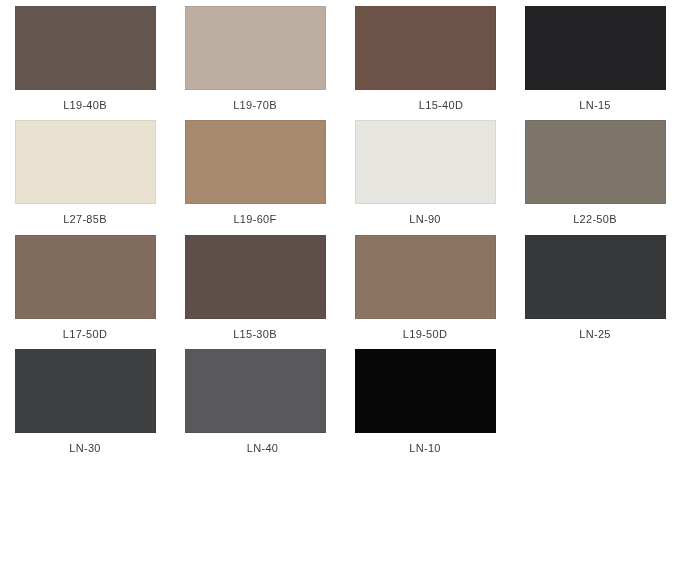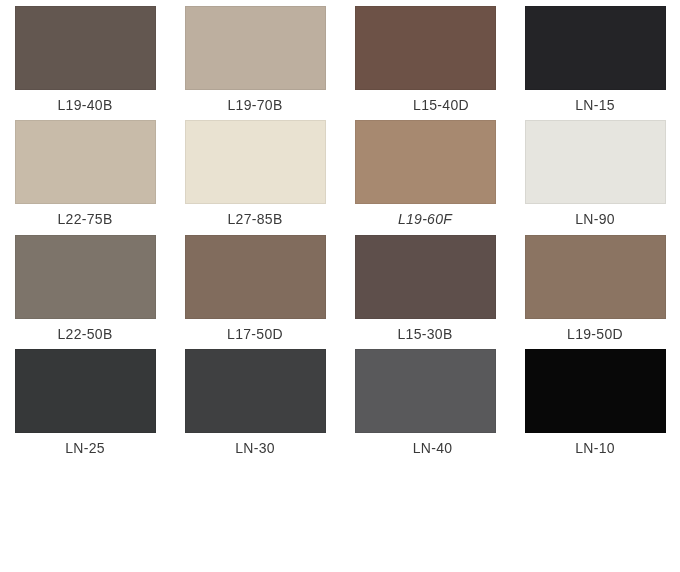--- a/index.html
+++ b/index.html
@@ -37,21 +37,21 @@
   .swatch-chip {
     width: 141px;
     height: 84px;
     box-sizing: border-box;
     border: 1px solid rgba(0, 0, 0, 0.06);
     flex: 0 0 auto;
   }
 
   .swatch-label {
     margin-top: 9px;
-    font-size: 14px;
+    font-size: 11px;
     line-height: 12px;
     color: #3a3a3a;
     letter-spacing: 0.3px;
     text-align: center;
     white-space: nowrap;
     font-family: "Liberation Sans", sans-serif;
   }
 </style>
 </head>
 <body>
@@ -67,30 +67,26 @@
     </div>
     <div class="swatch-cell">
       <div class="swatch-chip" style="background-color: rgb(109, 82, 71);"></div>
       <div class="swatch-label" style="color: rgb(58, 58, 58); margin-left: 32px;">L15-40D</div>
     </div>
     <div class="swatch-cell">
       <div class="swatch-chip" style="background-color: rgb(36, 36, 39);"></div>
       <div class="swatch-label" style="color: rgb(58, 58, 58);">LN-15</div>
     </div>
     <div class="swatch-cell">
-      <div class="swatch-chip" style="background-color: rgb(200, 187, 169);"></div>
-      <div class="swatch-label" style="color: rgb(58, 58, 58);">L22-75B</div>
-    </div>
-    <div class="swatch-cell">
       <div class="swatch-chip" style="background-color: rgb(233, 226, 209);"></div>
       <div class="swatch-label" style="color: rgb(58, 58, 58);">L27-85B</div>
     </div>
     <div class="swatch-cell">
       <div class="swatch-chip" style="background-color: rgb(167, 137, 112);"></div>
-      <div class="swatch-label" style="color: rgb(58, 58, 58); font-style: italic;">L19-60F</div>
+      <div class="swatch-label" style="color: rgb(58, 58, 58);">L19-60F</div>
     </div>
     <div class="swatch-cell">
       <div class="swatch-chip" style="background-color: rgb(230, 229, 223);"></div>
       <div class="swatch-label" style="color: rgb(58, 58, 58);">LN-90</div>
     </div>
     <div class="swatch-cell">
       <div class="swatch-chip" style="background-color: rgb(125, 116, 106);"></div>
       <div class="swatch-label" style="color: rgb(58, 58, 58);">L22-50B</div>
     </div>
     <div class="swatch-cell">

